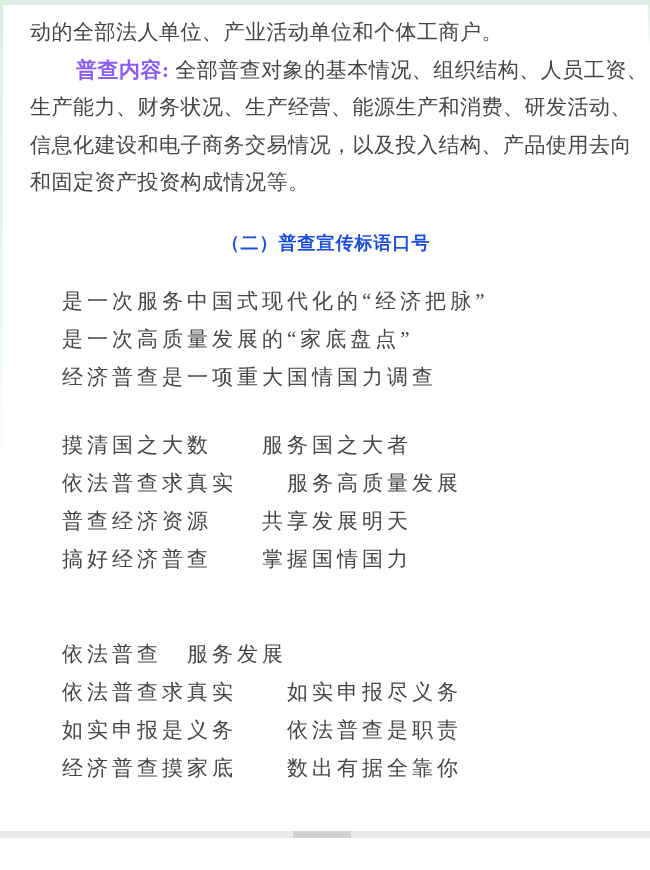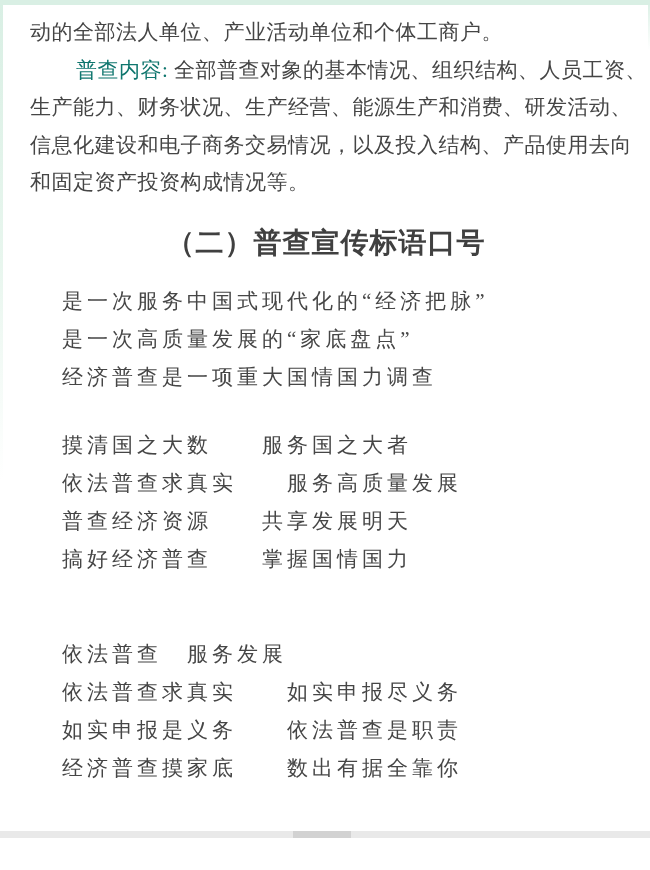--- a/index.html
+++ b/index.html
@@ -37,30 +37,30 @@
     line-height: 37.5px;
     letter-spacing: 0.5px;
     white-space: nowrap;
     color: #454545;
   }
   .body-line.j {
     text-align: justify;
     text-align-last: justify;
   }
   .body-line.indent { text-indent: 46px; }
-  .bold-label { font-weight: 400; color: #0f766e; margin-top: 32px; }
+  .bold-label { font-weight: 700; color: #8b5cf6; margin-top: 32px; }
   .heading {
     margin-top: 26px;
     font-family: "Liberation Sans", "DejaVu Sans", sans-serif;
     font-weight: 700;
-    font-size: 28px;
+    font-size: 18px;
     line-height: 30px;
     letter-spacing: 1px;
     text-align: center;
-    color: #404040;
+    color: #1d4ed8;
     white-space: nowrap;
   }
   .slogan-group { margin-left: 32px; }
   .slogan-group.g1 { margin-top: 24px; }
   .slogan-group.g2 { margin-top: 30px; }
   .slogan-group.g3 { margin-top: 57px; }
   .slogan {
     font-size: 21px;
     line-height: 38px;
     letter-spacing: 4px;

